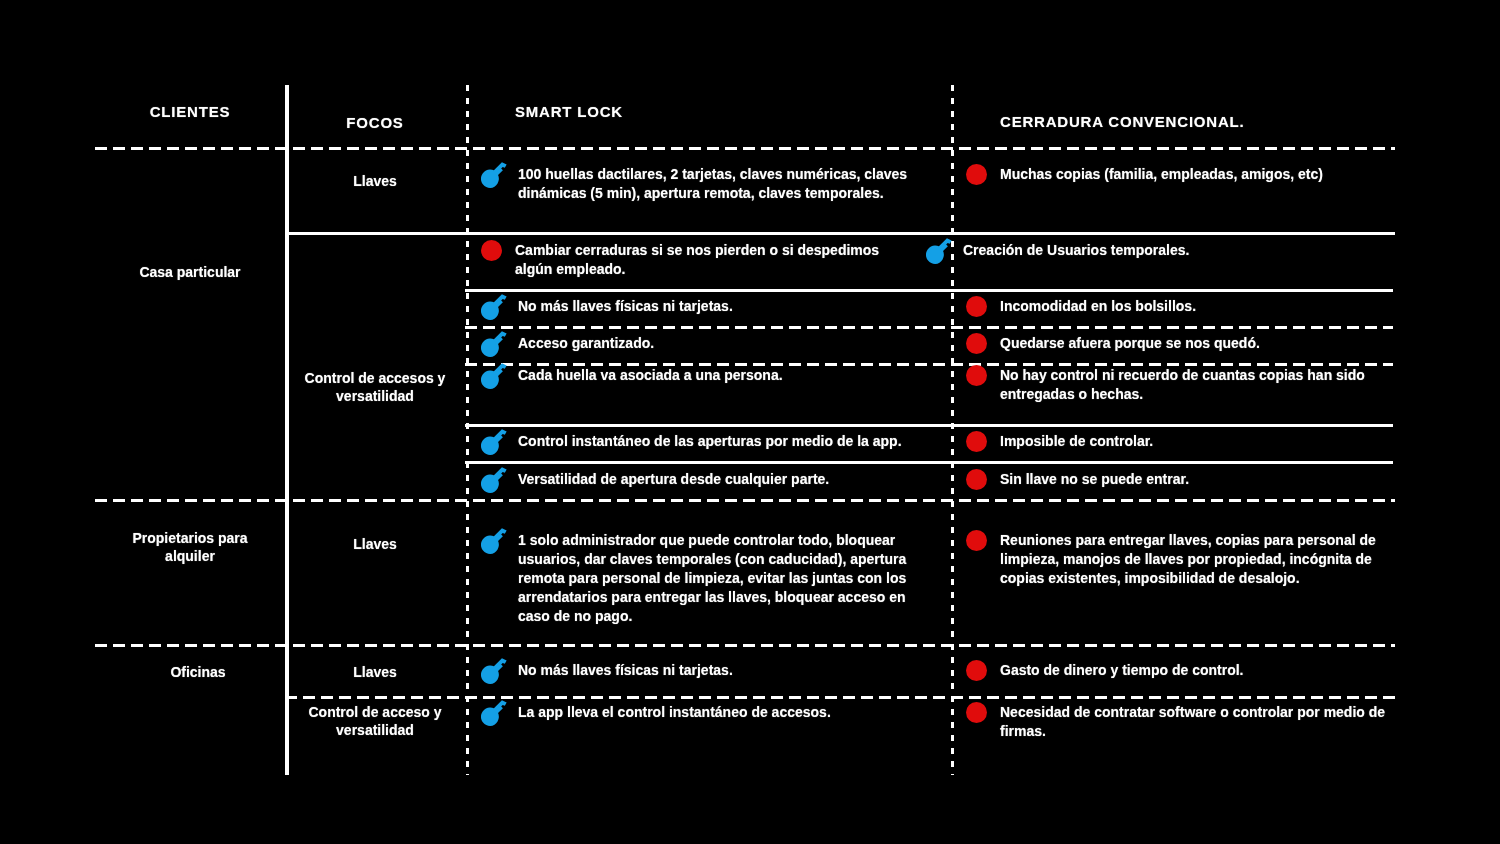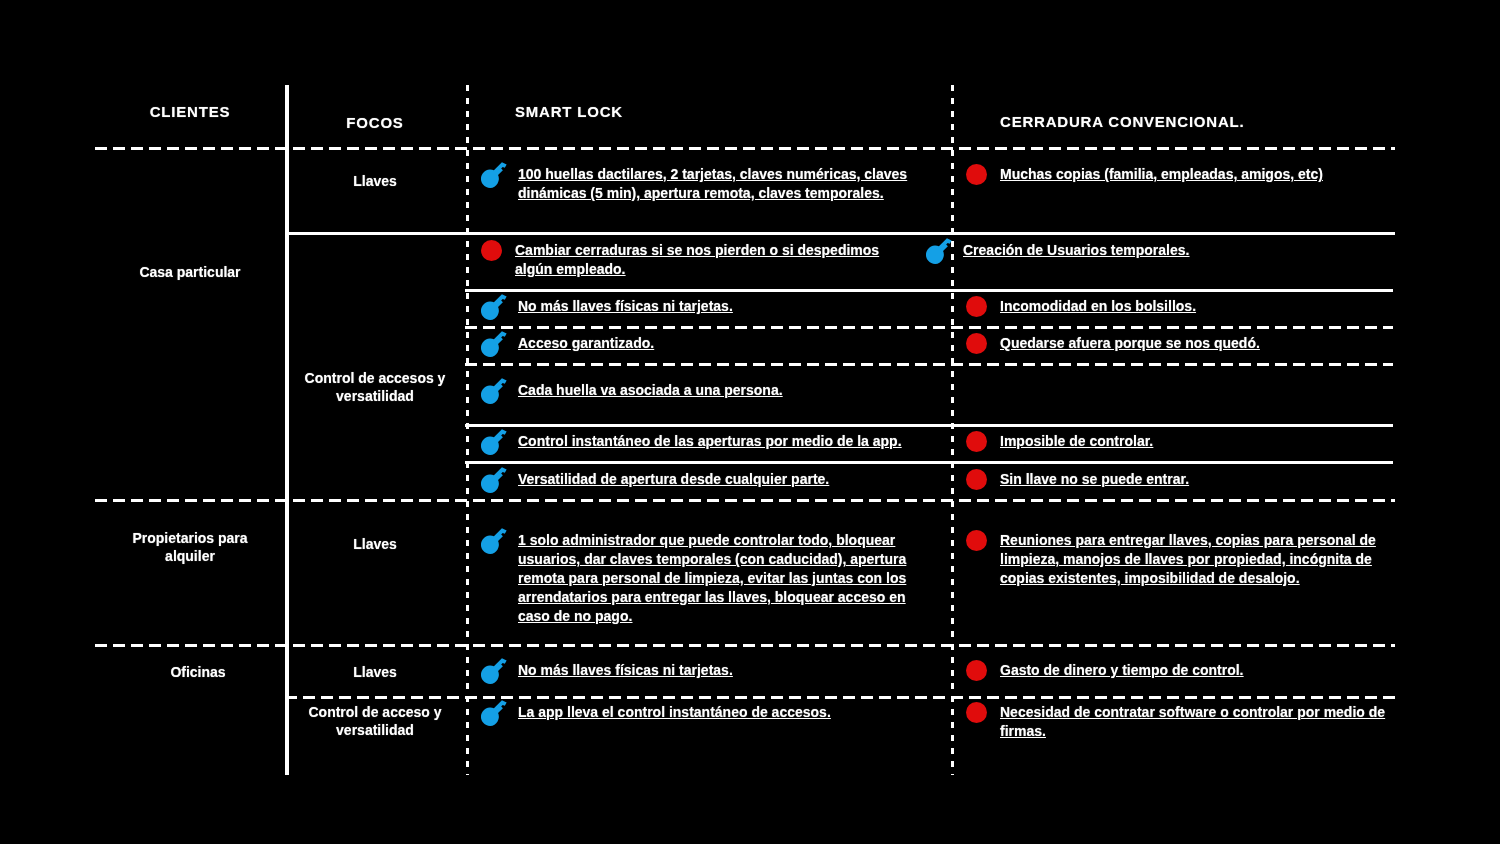--- a/index.html
+++ b/index.html
@@ -20,21 +20,21 @@
   .hcell{position:absolute;font-size:15px;letter-spacing:.8px;text-shadow:0 0 1px rgba(255,255,255,.55);}
   .hcenter{text-align:center;}
 
   .label{position:absolute;font-size:14px;line-height:18px;text-align:center;
          text-shadow:0 0 1px rgba(255,255,255,.55);}
 
   .pair{position:absolute;left:370px;width:930px;display:flex;}
   .cell{display:flex;align-items:flex-start;}
   .cell.s{width:485px;padding-left:16px;box-sizing:border-box;}
   .cell.c{width:445px;padding-left:16px;box-sizing:border-box;}
-  .txt{margin:0;font-size:14px;line-height:19px;text-shadow:0 0 1px rgba(255,255,255,.55);text-decoration:underline;}
+  .txt{margin:0;font-size:14px;line-height:19px;text-shadow:0 0 1px rgba(255,255,255,.55);}
   .cell.s .txt{margin-left:10px;max-width:400px;}
   .cell.c .txt{margin-left:13px;max-width:388px;}
   .txt.narrow{max-width:362px;}
 
   .kicon{flex:0 0 27px;width:27px;height:27px;margin-top:-4px;}
   .kicon svg{display:block;width:27px;height:27px;}
   .dicon{flex:0 0 21px;width:21px;height:21px;border-radius:50%;background:#e00c0c;margin-top:-1px;}
 </style>
 </head>
 <body>
@@ -125,28 +125,32 @@
             </svg>
         </span>
         <p class="txt">Acceso garantizado.</p>
       </div>
       <div class="cell c">
         <span class="dicon"></span>
         <p class="txt">Quedarse afuera porque se nos quedó.</p>
       </div>
     </div>
 
-    <div class="pair" style="top:296px">
+    <div class="pair" style="top:281px">
       <div class="cell s">
         <span class="kicon">
           <svg viewBox="0 0 28 28">
               <path fill="#14a0e6" d="M9.6 28A9.6 9.6 0 1 1 13.4 9.6l8.3-8.3 4.9 2.3-1.9 3.5-2.2-1-1.6 1.6 1.8 1.8-5 5A9.6 9.6 0 0 1 9.6 28z"></path>
             </svg>
         </span>
         <p class="txt">Cada huella va asociada a una persona.</p>
+      </div>
+      <div class="cell c">
+        <span class="dicon"></span>
+        <p class="txt">No hay control ni recuerdo de cuantas copias han sido entregadas o hechas.</p>
       </div>
     </div>
 
     <div class="pair" style="top:347px">
       <div class="cell s">
         <span class="kicon">
           <svg viewBox="0 0 28 28">
               <path fill="#14a0e6" d="M9.6 28A9.6 9.6 0 1 1 13.4 9.6l8.3-8.3 4.9 2.3-1.9 3.5-2.2-1-1.6 1.6 1.8 1.8-5 5A9.6 9.6 0 0 1 9.6 28z"></path>
             </svg>
         </span>

